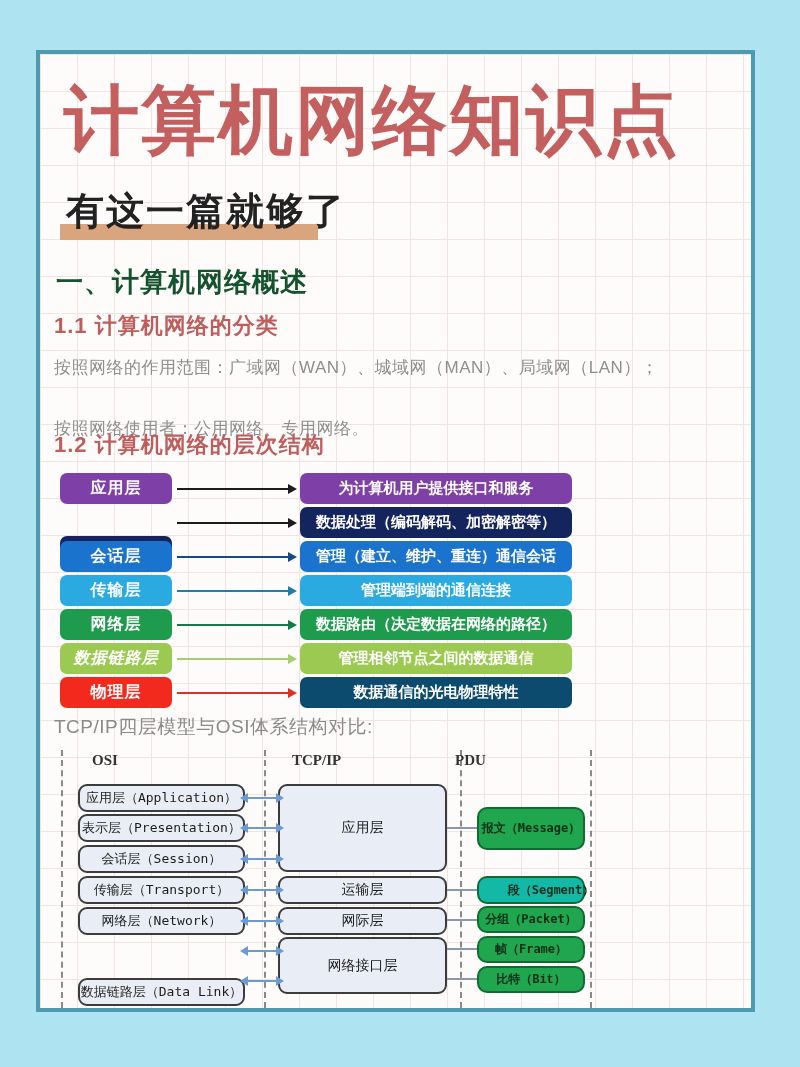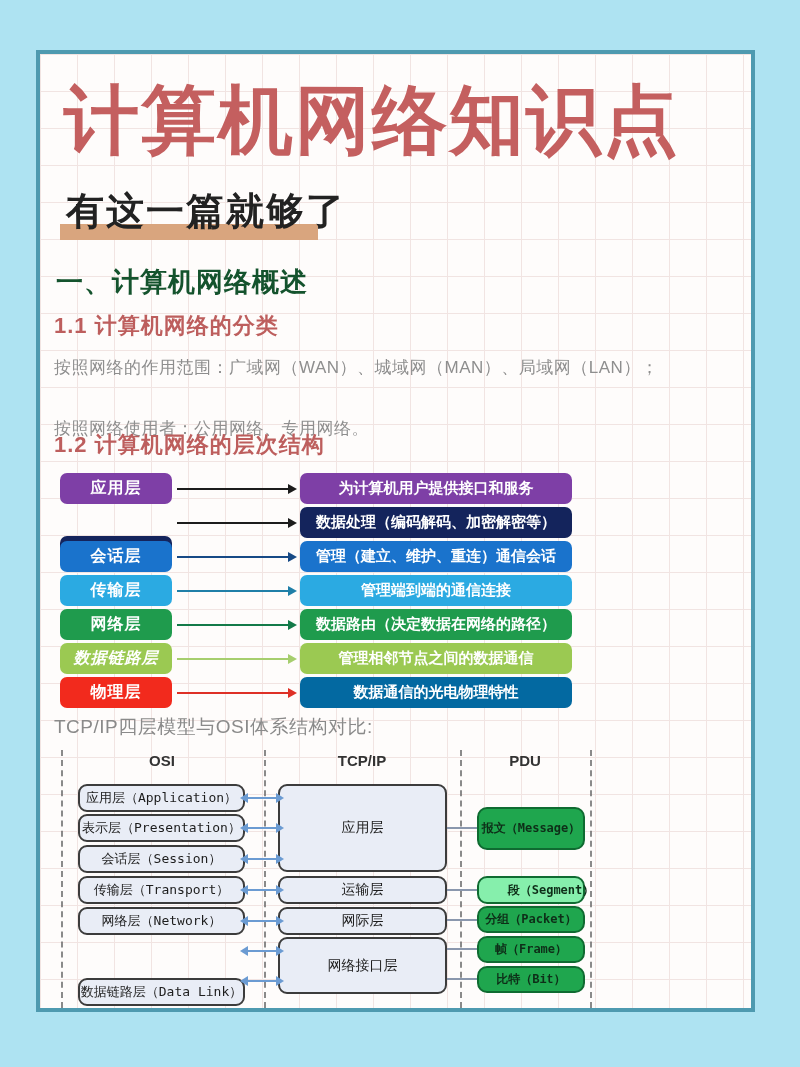--- a/index.html
+++ b/index.html
@@ -76,23 +76,23 @@
     border-top:5px solid transparent; border-bottom:5px solid transparent;
     border-left:9px solid currentColor;
   }
 
   
   .vline {
     position:absolute; top:750px; height:258px; width:0;
     border-left:2px dashed #6e6e6e; opacity:.8;
   }
   .col-header {
-    position:absolute; top:752px; width:140px; text-align:center;
+    position:absolute; top:752px; width:140px; text-align:left;
     font-size:15px; font-weight:700; color:#333;
-    font-family:Liberation Sans, sans-serif;
+    font-family:Liberation Serif, serif;
   }
   .cmp-box {
     position:absolute; box-sizing:border-box;
     display:flex; align-items:center; justify-content:center;
     white-space:nowrap;
     font-family:"DejaVu Sans Mono","Liberation Mono",monospace;
   }
   .obox {
     left:78px; width:167px;
     background:#e9edf6; border:2px solid #3c3c3c; border-radius:9px;
@@ -172,40 +172,40 @@
     <div class="layer-desc" style="top: 609px; background: rgb(31, 155, 77);">数据路由（决定数据在网络的路径）</div>
     <div class="layer-pill" style="top: 643px; background: rgb(155, 201, 82); font-style: italic;">数据链路层</div>
     <div class="layer-arrow" style="top: 658px; background: rgb(166, 206, 110); color: rgb(166, 206, 110);">
       <i class="ah"></i>
     </div>
     <div class="layer-desc" style="top: 643px; background: rgb(155, 201, 82);">管理相邻节点之间的数据通信</div>
     <div class="layer-pill" style="top: 677px; background: rgb(242, 42, 29);">物理层</div>
     <div class="layer-arrow" style="top: 692px; background: rgb(222, 48, 38); color: rgb(222, 48, 38);">
       <i class="ah"></i>
     </div>
-    <div class="layer-desc" style="top: 677px; background: #0369a1; font-family: Liberation Serif, serif;">数据通信的光电物理特性</div>
+    <div class="layer-desc" style="top: 677px; background: #0c4a6e; font-family: Liberation Serif, serif;">数据通信的光电物理特性</div>
     <div class="vline" style="left: 61px;"></div>
     <div class="vline" style="left: 264px;"></div>
     <div class="vline" style="left: 460px;"></div>
     <div class="vline" style="left: 590px;"></div>
     <div class="col-header" style="left: 92px;">OSI</div>
     <div class="col-header" style="left: 292px;">TCP/IP</div>
     <div class="col-header" style="left: 455px;">PDU</div>
     <div class="cmp-box obox" style="top: 784px; height: 28px;">应用层（Application）</div>
     <div class="cmp-box obox" style="top: 814px; height: 28px;">表示层（Presentation）</div>
     <div class="cmp-box obox" style="top: 845px; height: 28px;">会话层（Session）</div>
     <div class="cmp-box obox" style="top: 876px; height: 28px;">传输层（Transport）</div>
     <div class="cmp-box obox" style="top: 907px; height: 28px;">网络层（Network）</div>
     <div class="cmp-box obox" style="top: 937px; height: 28px; margin-top: 41px;">数据链路层（Data Link）</div>
     <div class="cmp-box tbox" style="top: 784px; height: 88px;">应用层</div>
     <div class="cmp-box tbox" style="top: 876px; height: 28px;">运输层</div>
     <div class="cmp-box tbox" style="top: 907px; height: 28px;">网际层</div>
     <div class="cmp-box tbox" style="top: 937px; height: 57px;">网络接口层</div>
     <div class="cmp-box pbox" style="top: 807px; height: 43px; background: rgb(31, 166, 78); border: 2px solid rgb(15, 107, 49); color: rgb(14, 46, 24);">报文（Message）</div>
-    <div class="cmp-box pbox" style="top: 876px; height: 28px; background: #86efac; border: 2px solid rgb(15, 107, 49); color: rgb(14, 46, 24); padding-left: 40px;">段（Segment）</div>
+    <div class="cmp-box pbox" style="top: 876px; height: 28px; background: #14b8a6; border: 2px solid rgb(15, 107, 49); color: rgb(14, 46, 24); padding-left: 40px;">段（Segment）</div>
     <div class="cmp-box pbox" style="top: 906px; height: 27px; background: rgb(31, 166, 78); border: 2px solid rgb(15, 107, 49); color: rgb(14, 46, 24);">分组（Packet）</div>
     <div class="cmp-box pbox" style="top: 936px; height: 27px; background: rgb(31, 166, 78); border: 2px solid rgb(15, 107, 49); color: rgb(14, 46, 24);">帧（Frame）</div>
     <div class="cmp-box pbox" style="top: 966px; height: 27px; background: rgb(31, 166, 78); border: 2px solid rgb(15, 107, 49); color: rgb(14, 46, 24); font-family: Liberation Mono, monospace;">比特（Bit）</div>
     <div class="darrow" style="top: 797px; background: rgb(107, 155, 210); color: rgb(107, 155, 210);"></div>
     <div class="darrow" style="top: 827px; background: rgb(107, 155, 210); color: rgb(107, 155, 210);"></div>
     <div class="darrow" style="top: 858px; background: rgb(107, 155, 210); color: rgb(107, 155, 210);"></div>
     <div class="darrow" style="top: 889px; background: rgb(107, 155, 210); color: rgb(107, 155, 210);"></div>
     <div class="darrow" style="top: 920px; background: rgb(107, 155, 210); color: rgb(107, 155, 210);"></div>
     <div class="darrow" style="top: 950px; background: rgb(107, 155, 210); color: rgb(107, 155, 210);"></div>
     <div class="darrow" style="top: 980px; background: rgb(107, 155, 210); color: rgb(107, 155, 210);"></div>

